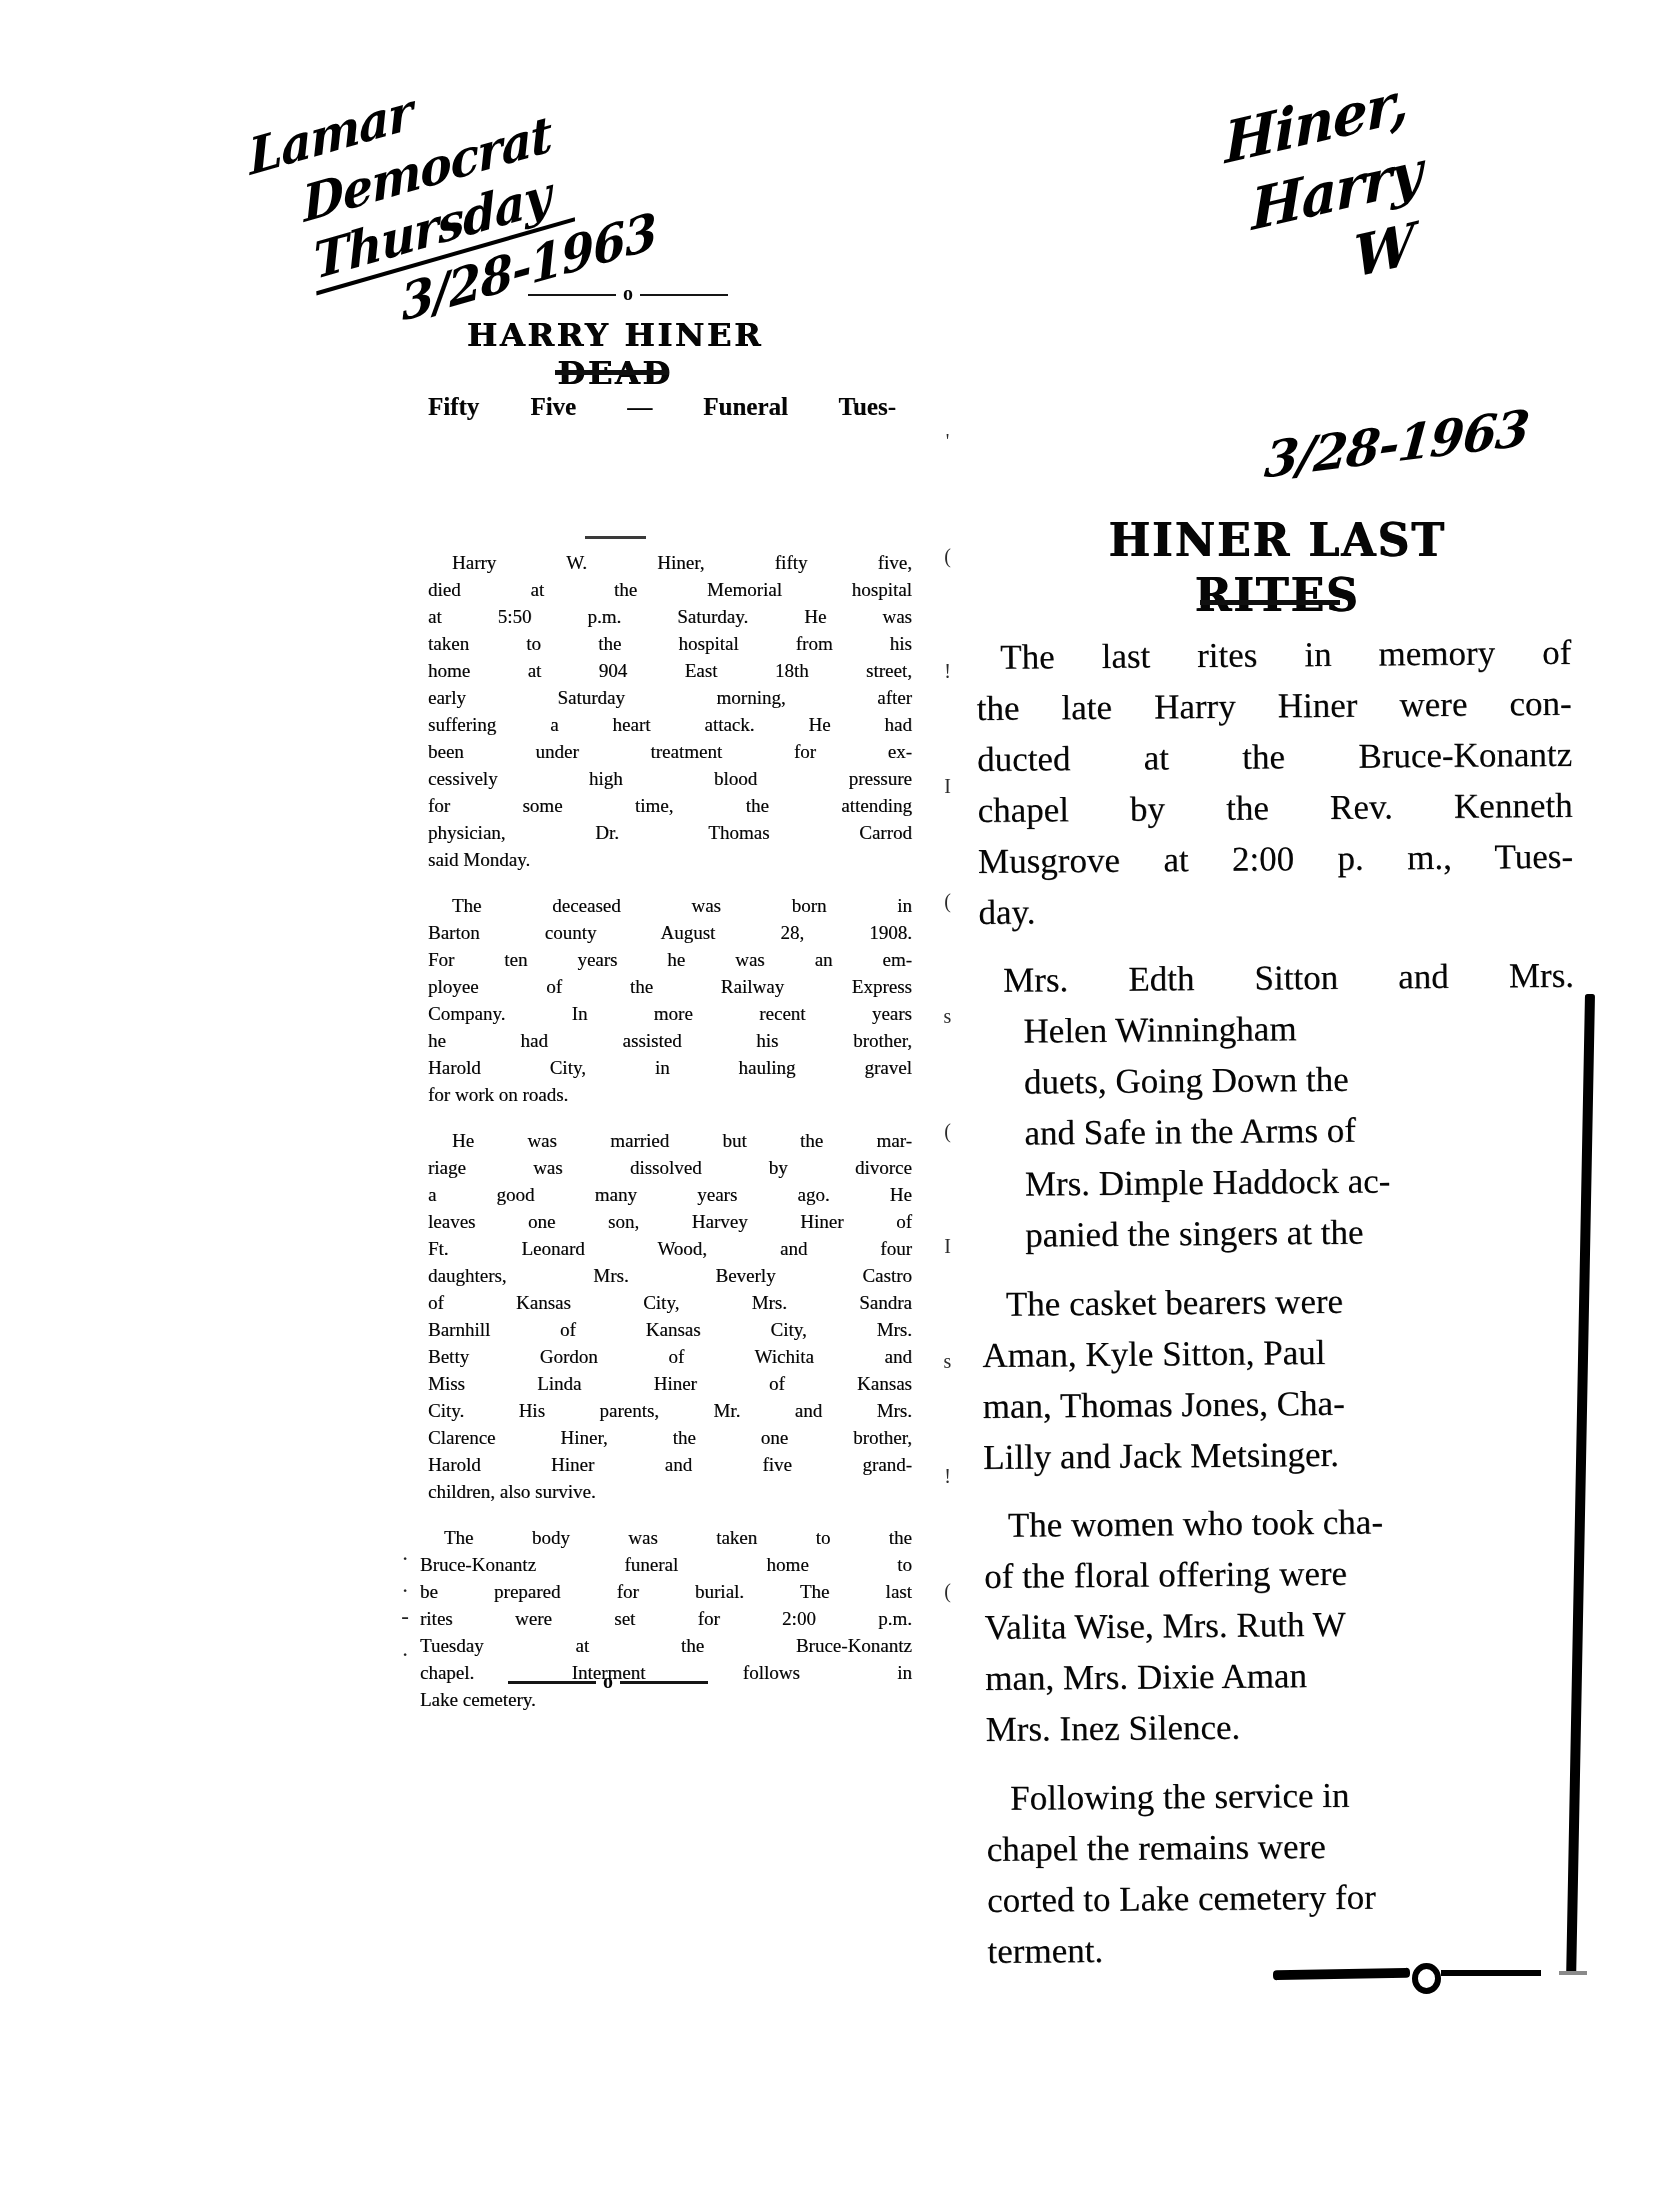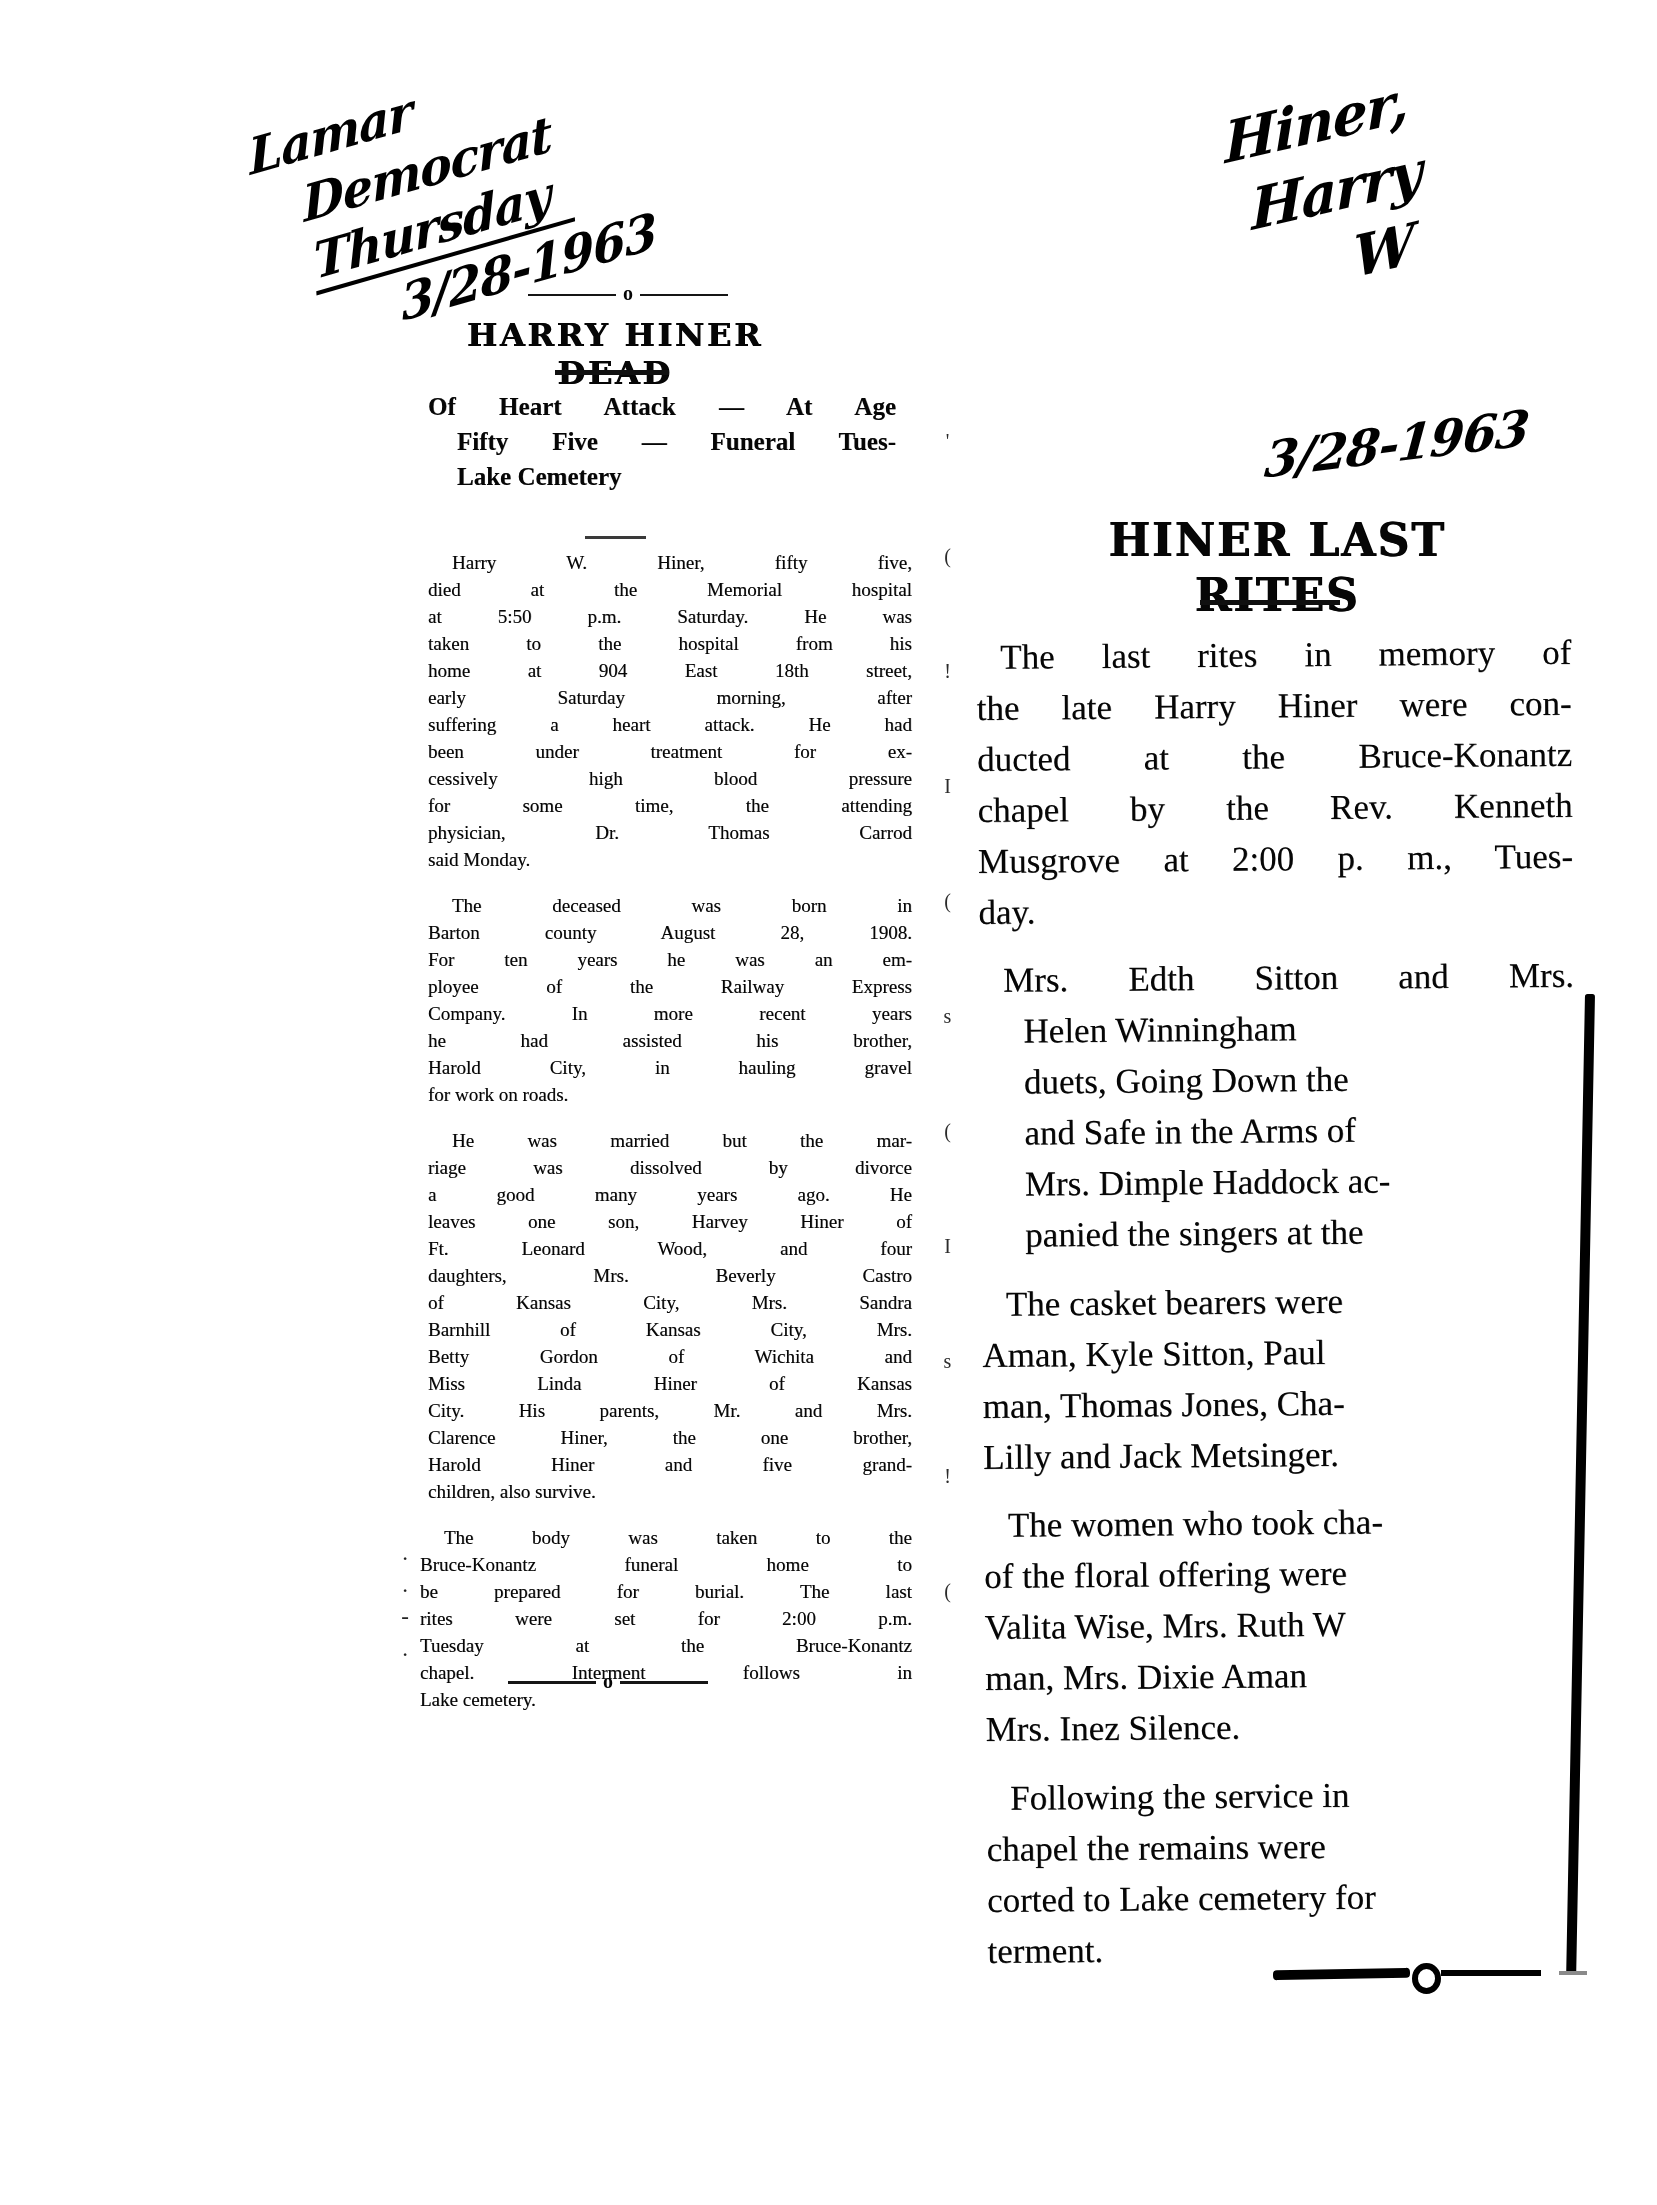--- a/index.html
+++ b/index.html
@@ -108,23 +108,21 @@
 
   <div id="lc">
     <div id="lc-divider-top" class="dv">
       <span class="dvl"></span>
       <span class="dvo">o</span>
       <span class="dvl"></span>
     </div>
     <div id="lc-headline">HARRY HINER DEAD</div>
     <div id="lc-rule1" class="rule"></div>
     <div id="lc-subhead">
-        <div class="ln">Of Heart Attack — At Age</div>
         <div class="ln">Fifty Five — Funeral Tues-</div>
-        <div class="ln nj">Lake Cemetery</div>
       </div>
     <div id="lc-rule2" class="rule"></div>
     <div id="lc-body">
       <div class="para">
           <div class="ln">Harry W. Hiner, fifty five,</div>
           <div class="ln">died at the Memorial hospital</div>
           <div class="ln">at 5:50 p.m. Saturday. He was</div>
           <div class="ln">taken to the hospital from his</div>
           <div class="ln">home at 904 East 18th street,</div>
           <div class="ln">early Saturday morning, after</div>

